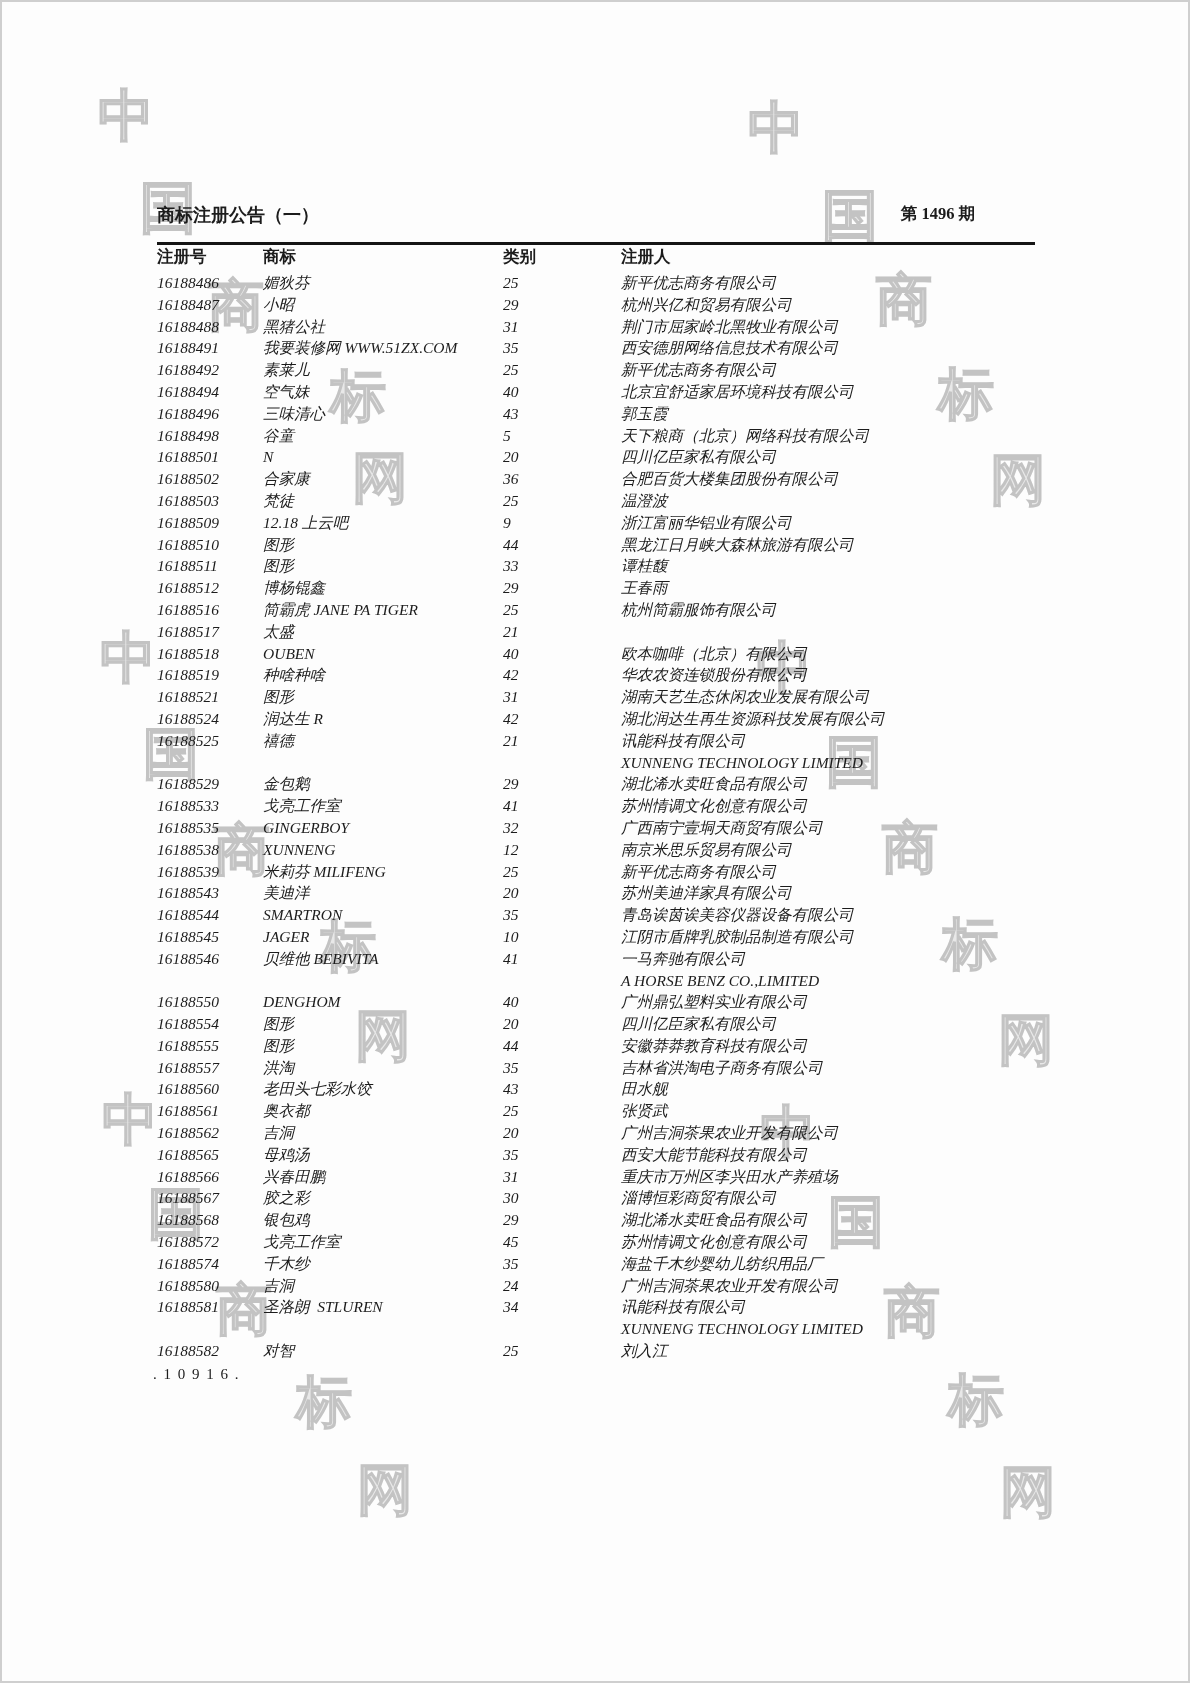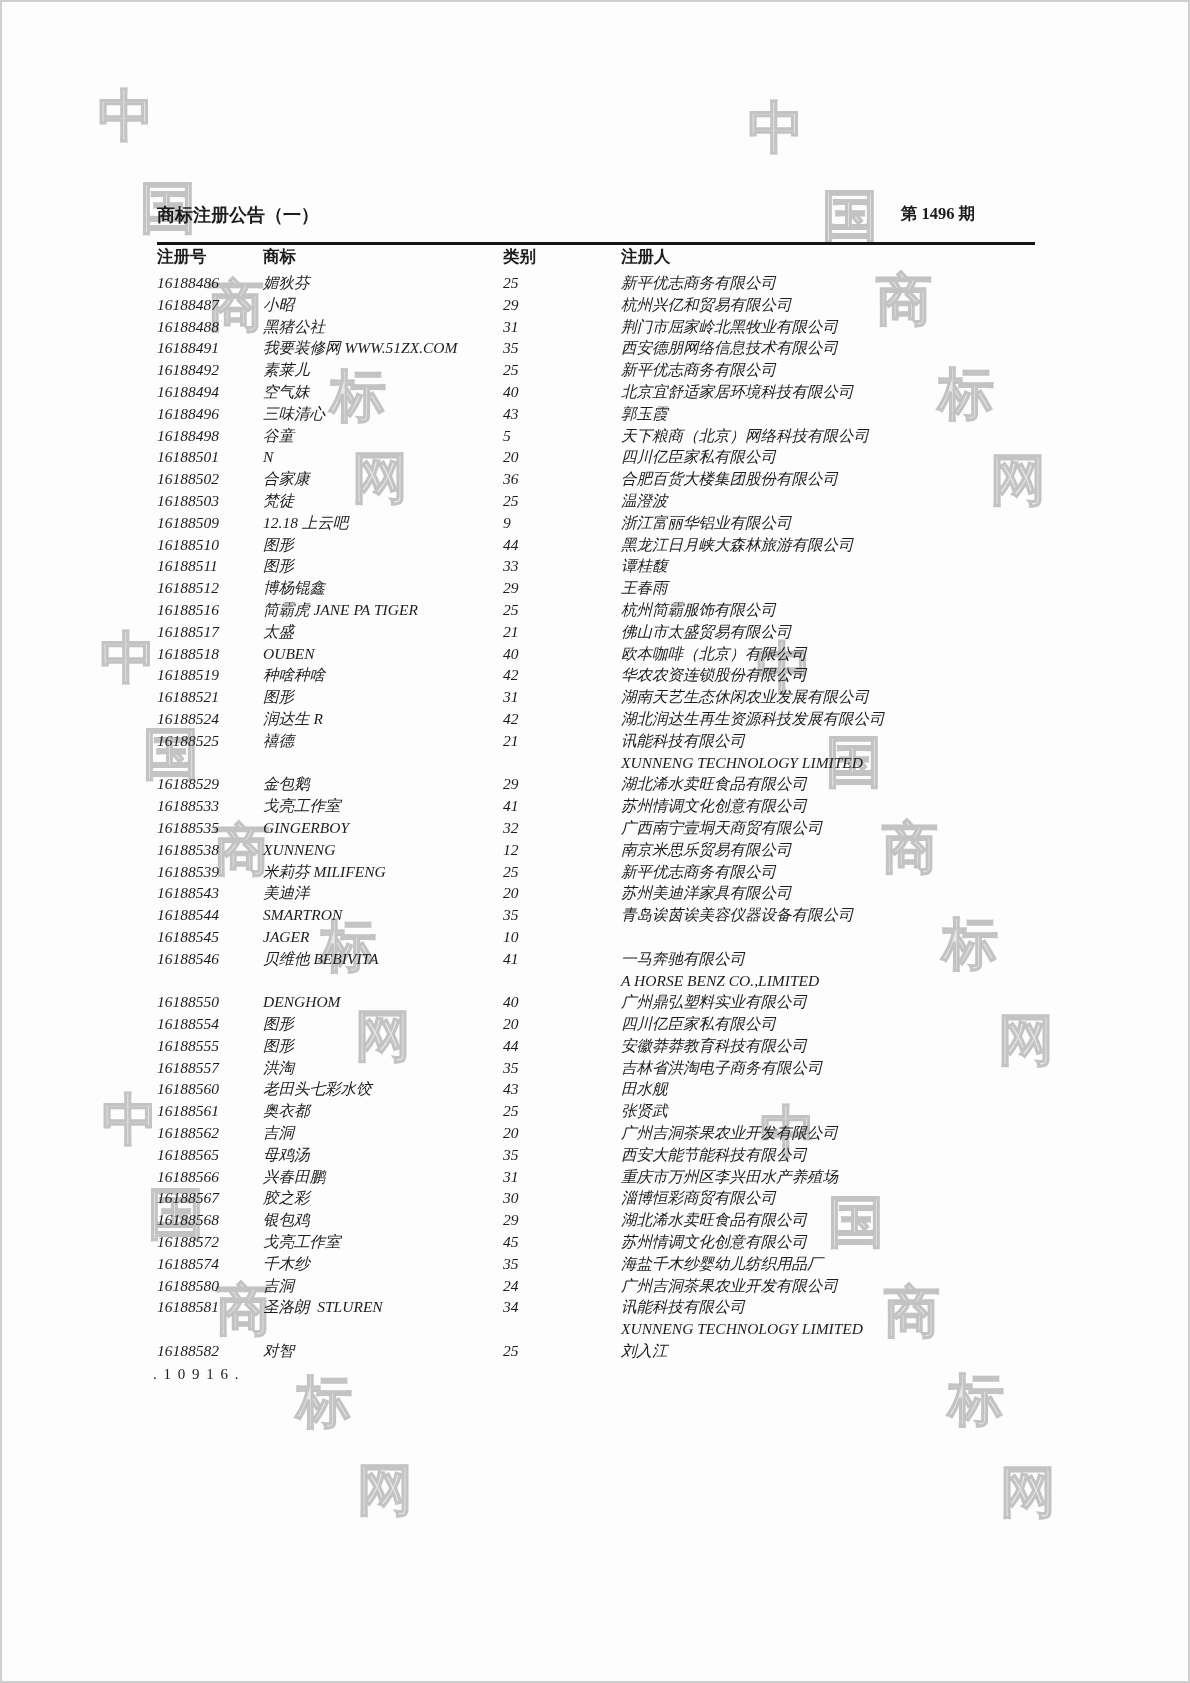--- a/index.html
+++ b/index.html
@@ -193,21 +193,20 @@
         <div class="row">
           <span class="cell">16188516</span>
           <span class="cell">简霸虎 JANE PA TIGER</span>
           <span class="cell">25</span>
           <span class="cell">杭州简霸服饰有限公司</span>
         </div>
         <div class="row">
           <span class="cell">16188517</span>
           <span class="cell">太盛</span>
           <span class="cell">21</span>
-          <span class="cell">佛山市太盛贸易有限公司</span>
         </div>
         <div class="row">
           <span class="cell">16188518</span>
           <span class="cell">OUBEN</span>
           <span class="cell">40</span>
           <span class="cell">欧本咖啡（北京）有限公司</span>
         </div>
         <div class="row">
           <span class="cell">16188519</span>
           <span class="cell">种啥种啥</span>
@@ -271,20 +270,21 @@
         <div class="row">
           <span class="cell">16188544</span>
           <span class="cell">SMARTRON</span>
           <span class="cell">35</span>
           <span class="cell">青岛诶茵诶美容仪器设备有限公司</span>
         </div>
         <div class="row">
           <span class="cell">16188545</span>
           <span class="cell">JAGER</span>
           <span class="cell">10</span>
+          <span class="cell">江阴市盾牌乳胶制品制造有限公司</span>
         </div>
         <div class="row">
           <span class="cell">16188546</span>
           <span class="cell">贝维他 BEBIVITA</span>
           <span class="cell">41</span>
           <span class="cell">一马奔驰有限公司<div class="owner-en">A HORSE BENZ CO.,LIMITED</div></span>
         </div>
         <div class="row">
           <span class="cell">16188550</span>
           <span class="cell">DENGHOM</span>

